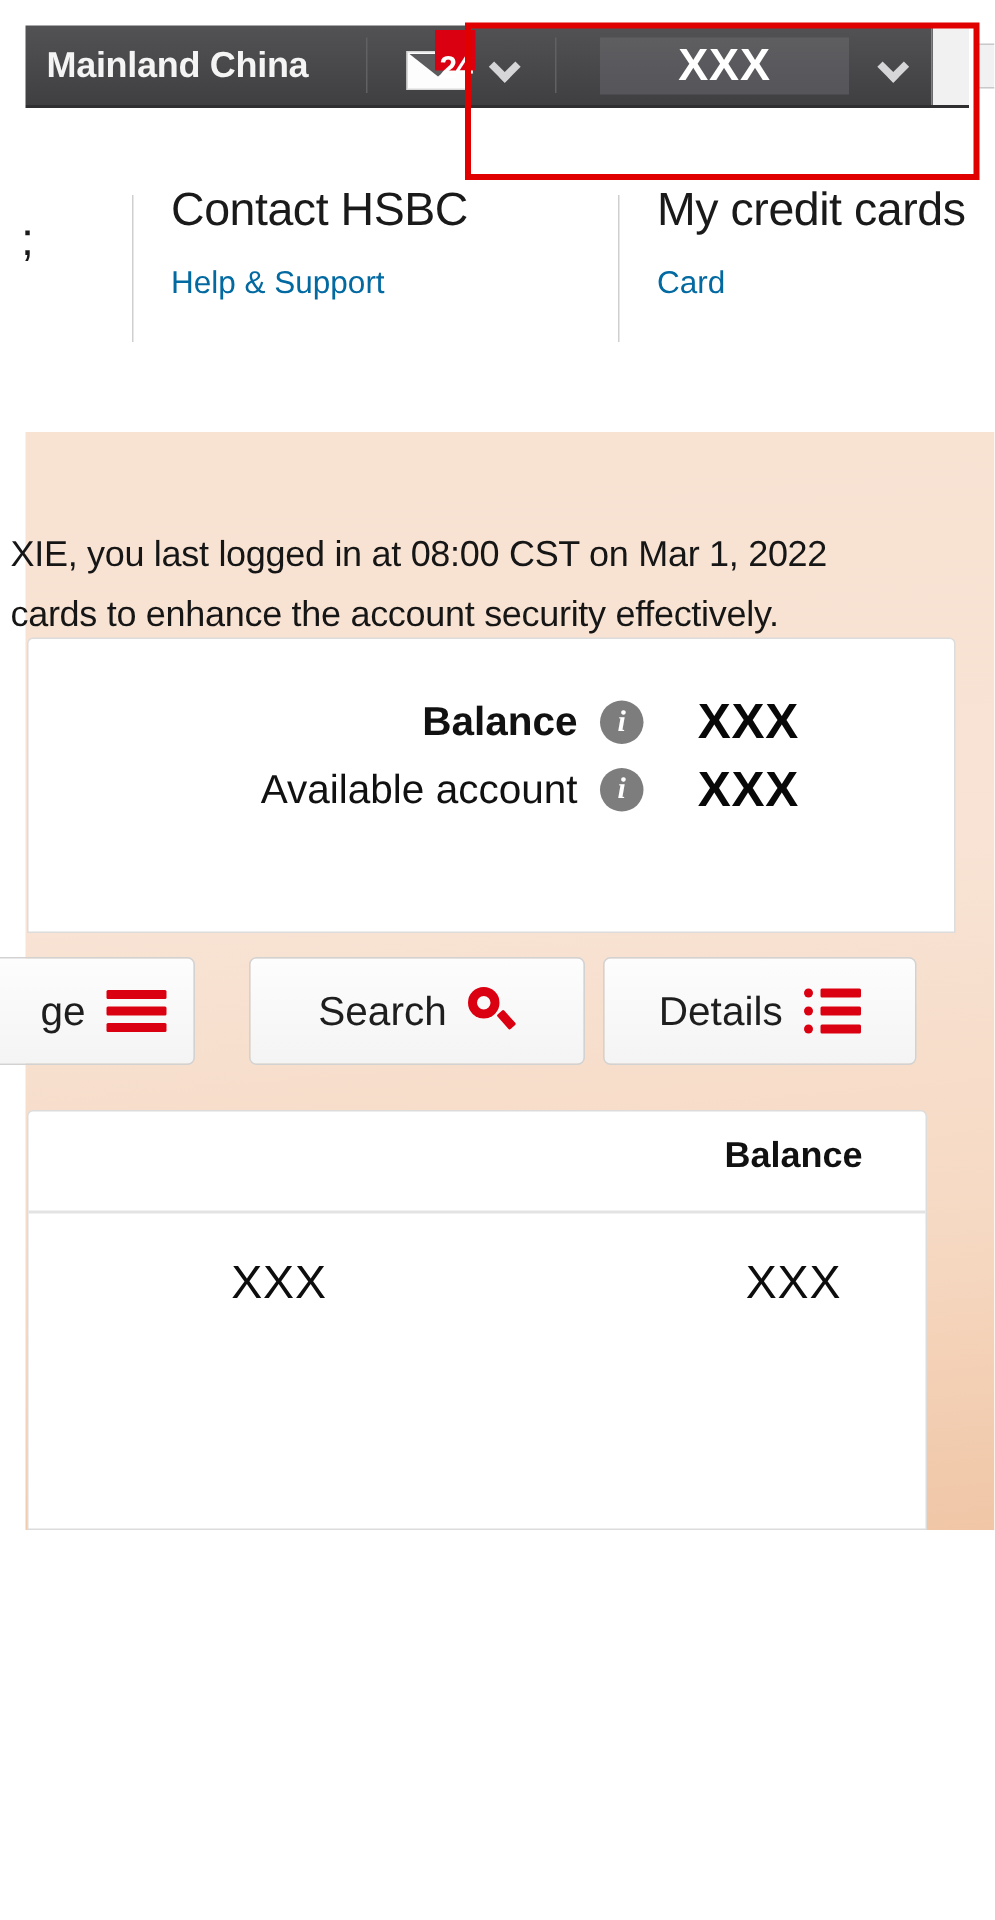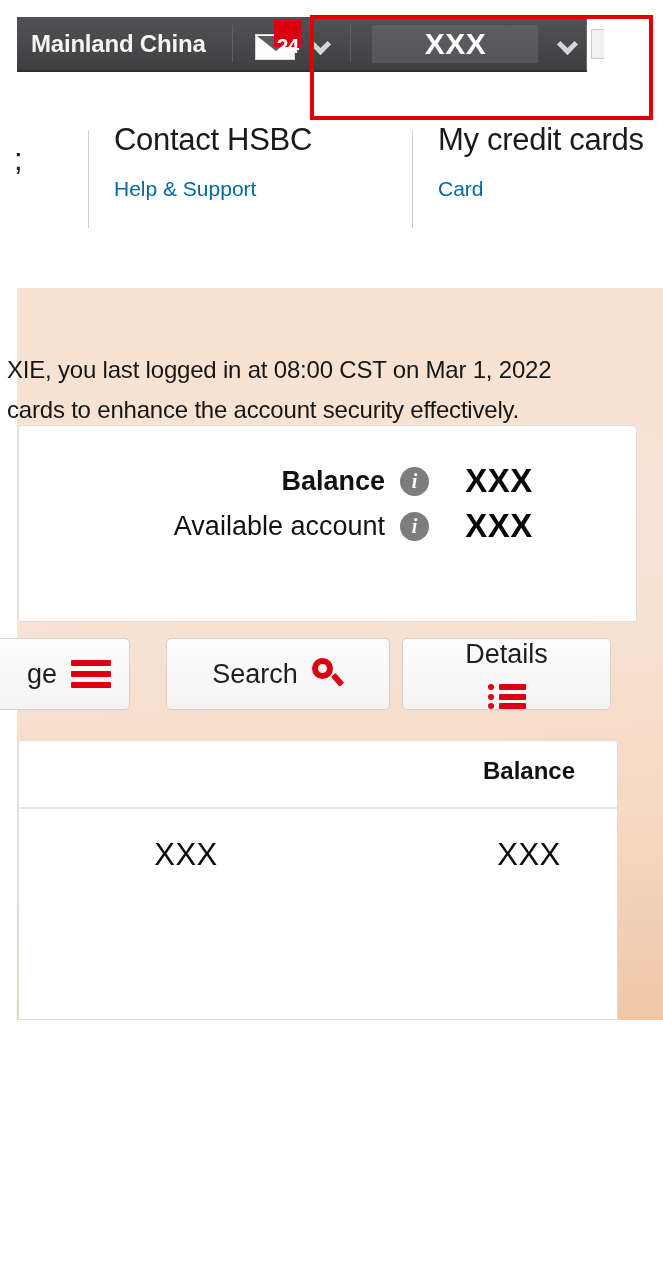--- a/index.html
+++ b/index.html
@@ -24,21 +24,21 @@
     width: 663px;
     height: 1280px;
     background: #ffffff;
   }
 
   
   #topbar {
     position: absolute;
     left: 17px;
     top: 17px;
-    width: 570px;
+    width: 629px;
     height: 55px;
     background: #4b4b4e;
     background: linear-gradient(180deg, #525255 0%, #48484b 55%, #3f3f42 100%);
     border-bottom: 2px solid #2f2f31;
     box-sizing: border-box;
     display: flex;
     align-items: stretch;
     overflow: visible;
   }
   .tb-cell {
@@ -350,21 +350,21 @@
     justify-content: center;
     gap: 14px;
   }
   .act-label {
     font-size: 27px;
     color: #1e1e1e;
     white-space: nowrap;
   }
   #btn-manage { left: -84px; width: 214px; justify-content: flex-end; padding-right: 18px; }
   #btn-search { left: 166px; width: 224px; }
-  #btn-details{ left: 402px; width: 209px; flex-direction: column; }
+  #btn-details{ left: 402px; width: 209px; }
 
   
   .ico-hamburger {
     width: 40px;
     height: 28px;
     display: flex;
     flex-direction: column;
     justify-content: space-between;
   }
   .ico-hamburger span {

